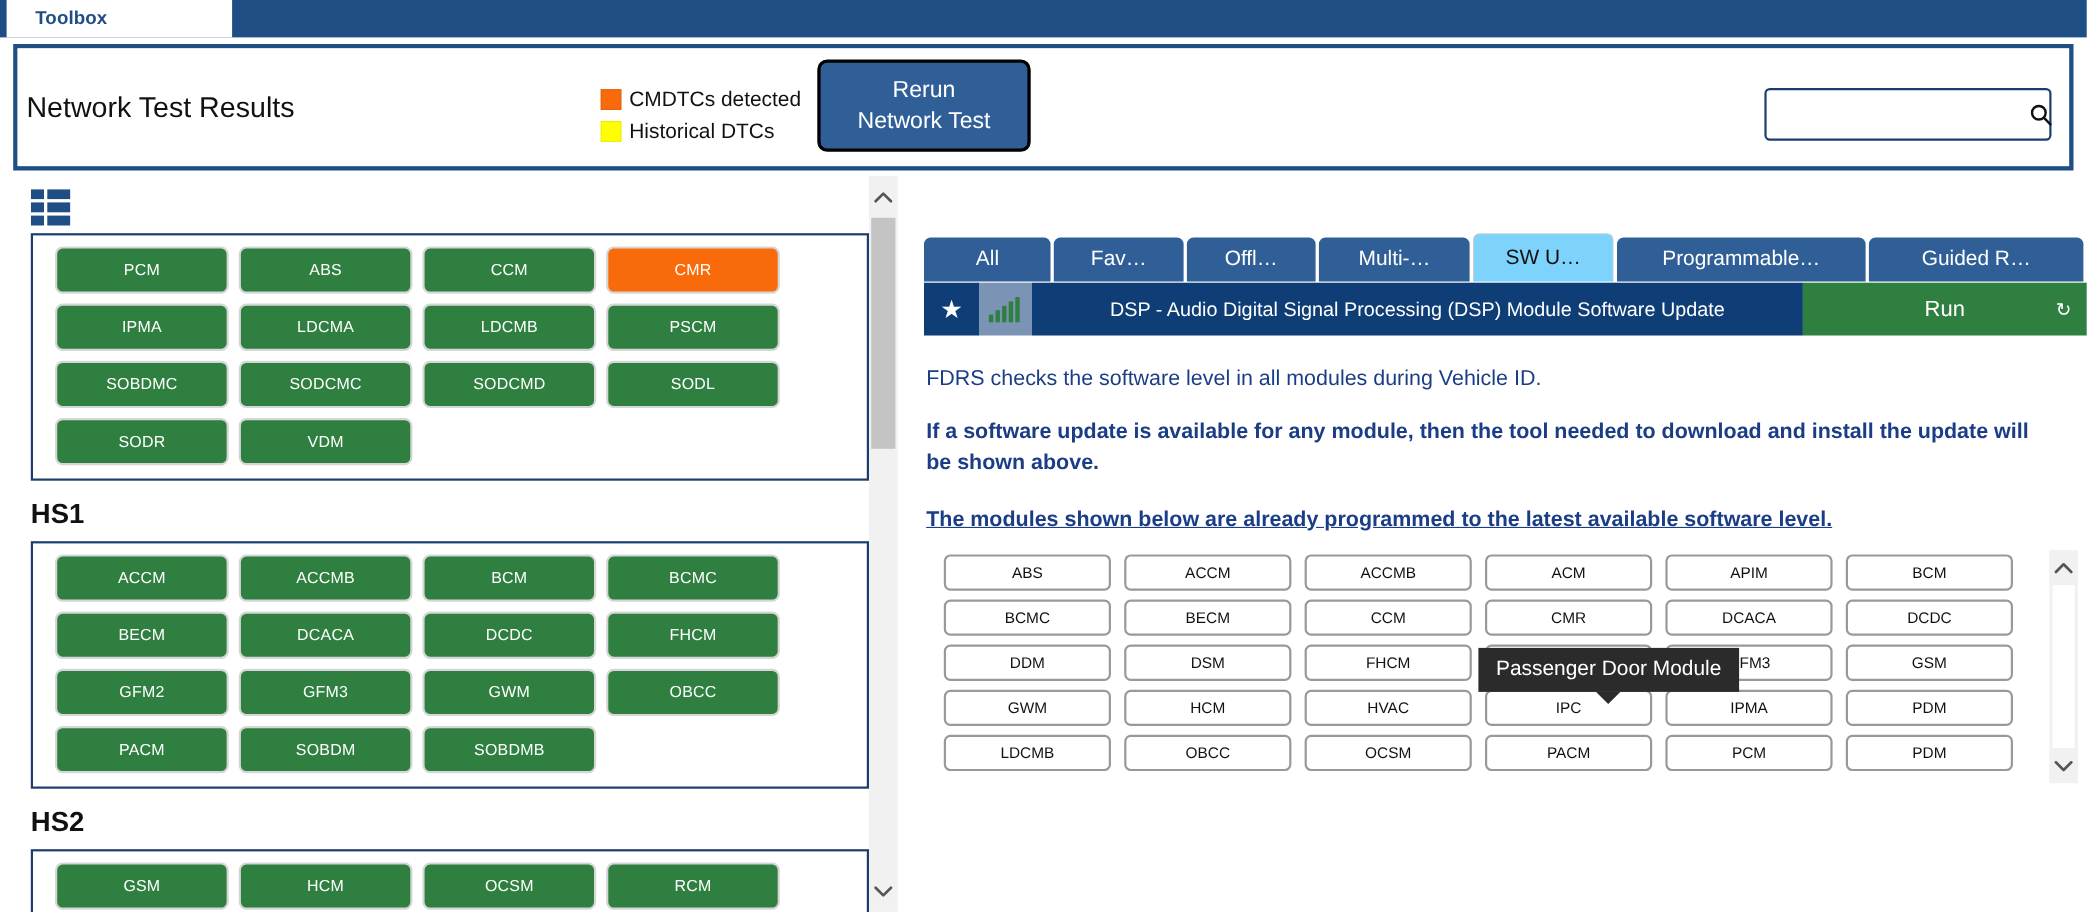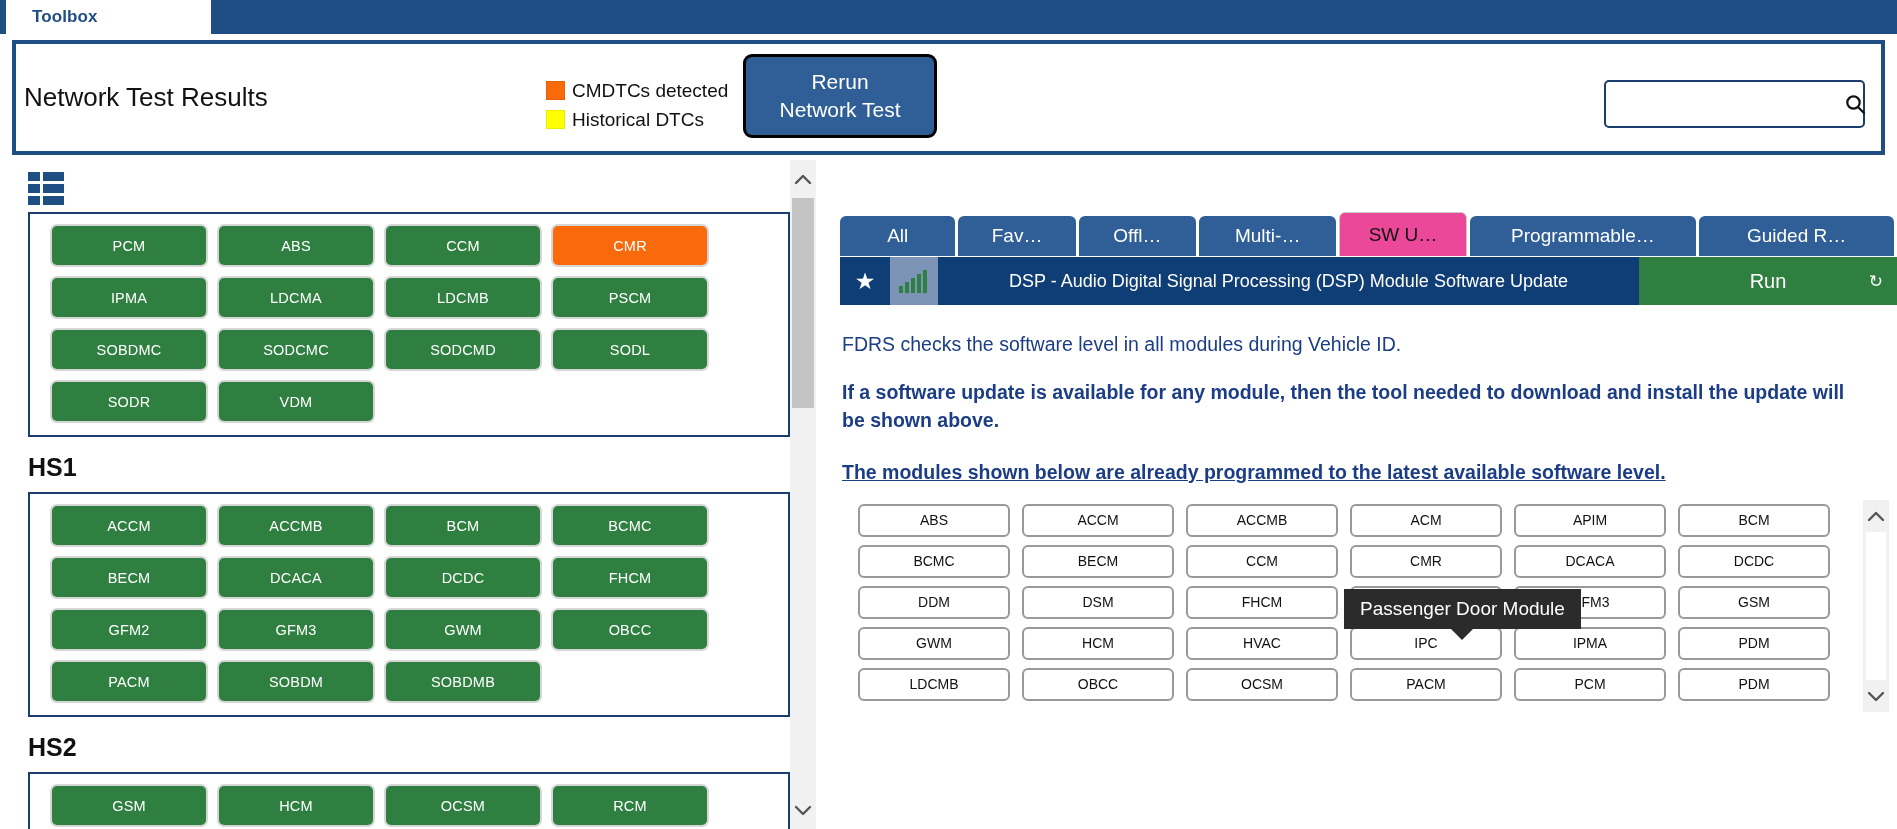--- a/index.html
+++ b/index.html
@@ -145,21 +145,21 @@
   }
   .tabs { display: flex; align-items: flex-end; height: 44px; }
   .tab {
     height: 40px; background: #2f5f96; color: #ffffff;
     font-size: 19px; display: flex; align-items: center; justify-content: center;
     border-radius: 6px 6px 0 0;
     margin-right: 3px; padding: 0 14px;
     cursor: pointer; white-space: nowrap;
   }
   .tab.active {
-    background: #ec4899; color: #111111;
+    background: #7dd3fc; color: #111111;
     border: 1px solid #cccccc; border-bottom: none;
     height: 44px;
   }
   .tab.w-all { width: 116px; }
   .tab.w-fav { width: 118px; }
   .tab.w-off { width: 118px; }
   .tab.w-multi { width: 138px; }
   .tab.w-sw { width: 128px; }
   .tab.w-prog { width: 228px; }
   .tab.w-guided { width: 196px; }

